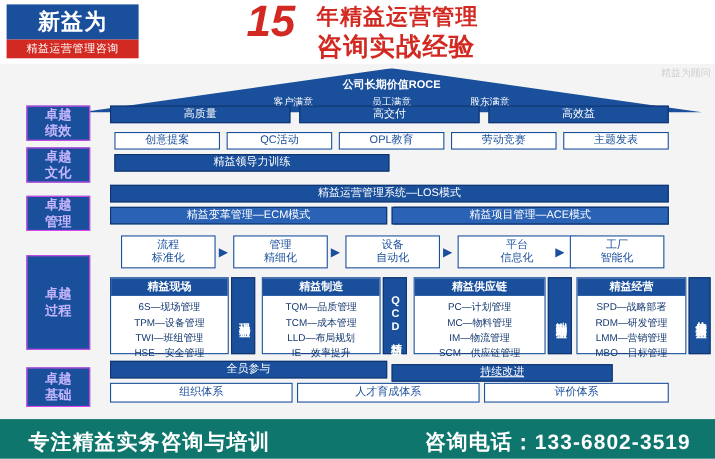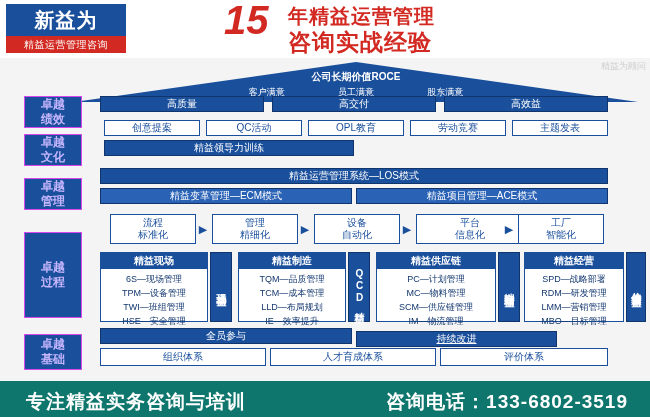--- a/index.html
+++ b/index.html
@@ -147,22 +147,22 @@
     </div>
     <div class="vbar" style="left:348px;top:194px;width:22px;height:70px;">
         <span>QCD精益</span>
       </div>
 
     <div class="card" style="left:376px;top:194px;width:120px;height:70px;">
       <div class="card-h">精益供应链</div>
       <div class="card-b">
         <div>PC—计划管理</div>
         <div>MC—物料管理</div>
+        <div>IM—物流管理</div>
         <div>SCM—供应链管理</div>
-        <div>IM—物流管理</div>
       </div>
     </div>
     <div class="vbar" style="left:498px;top:194px;width:22px;height:70px;">
         <span>端到端精益</span>
       </div>
 
     <div class="card" style="left:524px;top:194px;width:100px;height:70px;">
       <div class="card-h">精益经营</div>
       <div class="card-b">
         <div>SPD—战略部署</div>

